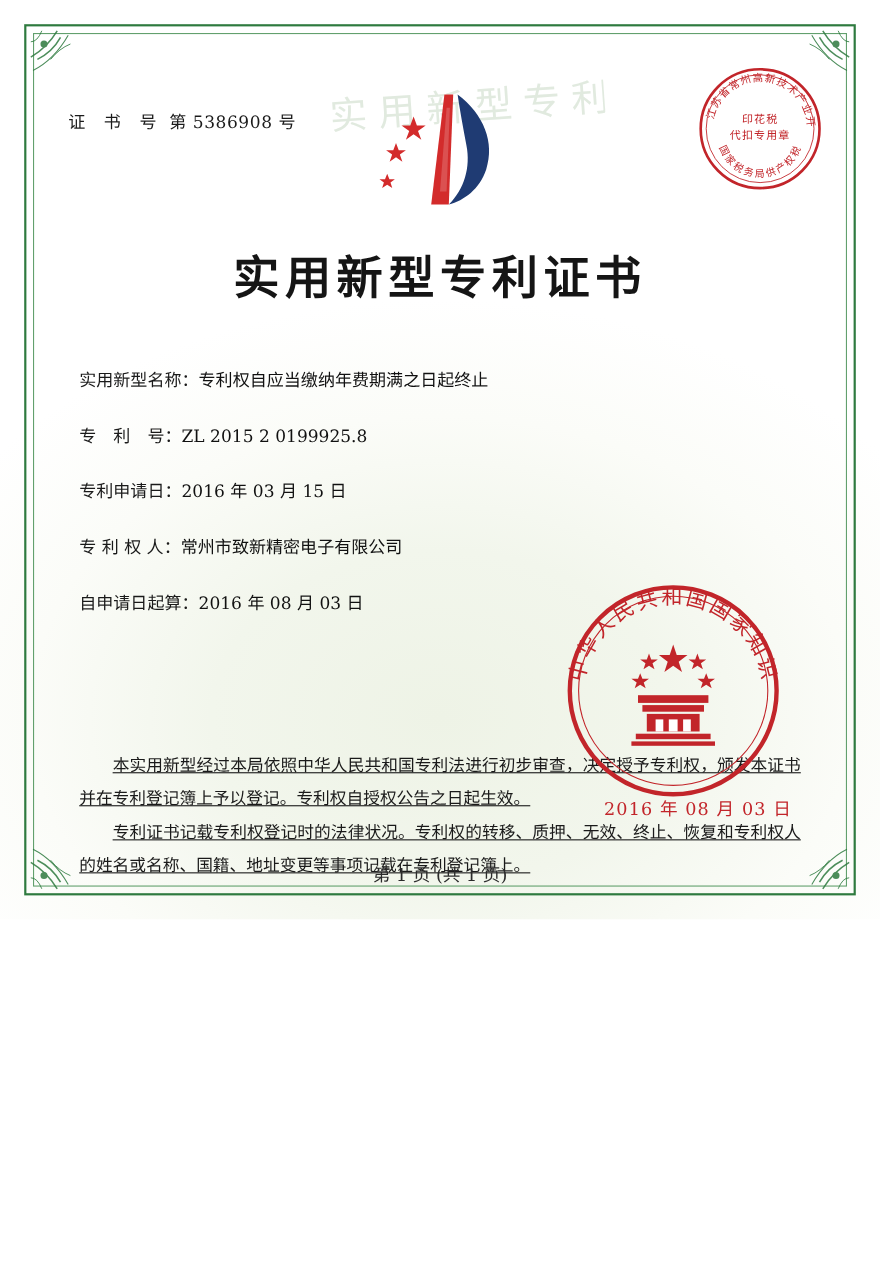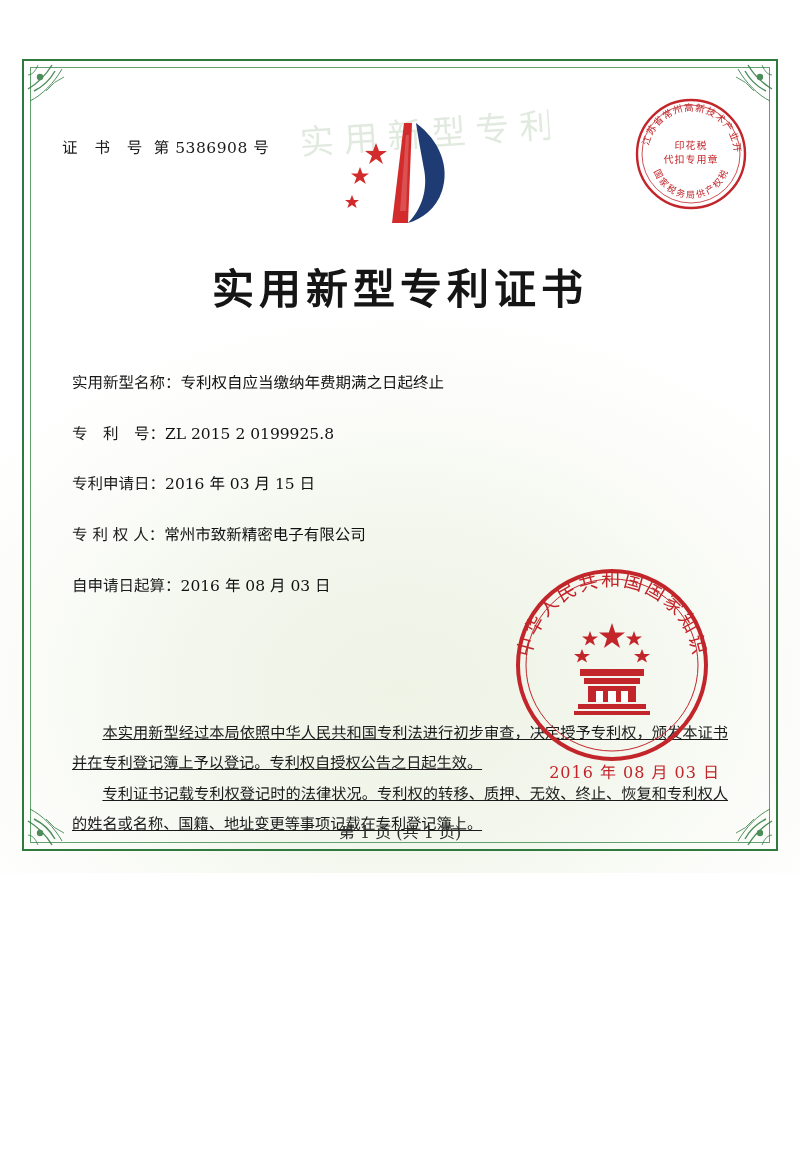--- a/index.html
+++ b/index.html
@@ -11,21 +11,20 @@
     font-family: "DejaVu Sans", "Liberation Sans", sans-serif;
   }
   .page {
     position: relative;
     width: 800px;
     height: 836px;
     overflow: hidden;
     background:
       radial-gradient(ellipse 520px 380px at 50% 78%, #eef3e6 0%, #f2f6ec 40%, #fbfcf8 72%, #ffffff 100%),
       linear-gradient(180deg, #ffffff 0%, #fdfdfb 45%, #f7f9f2 75%, #ffffff 100%);
-    margin-top: 37px;
   }
   
   .frame-outer {
     position: absolute;
     left: 22px; top: 22px; right: 22px; bottom: 22px;
     border: 2px solid #2e7a3f;
   }
   .frame-inner {
     position: absolute;
     left: 30px; top: 30px; right: 30px; bottom: 30px;

